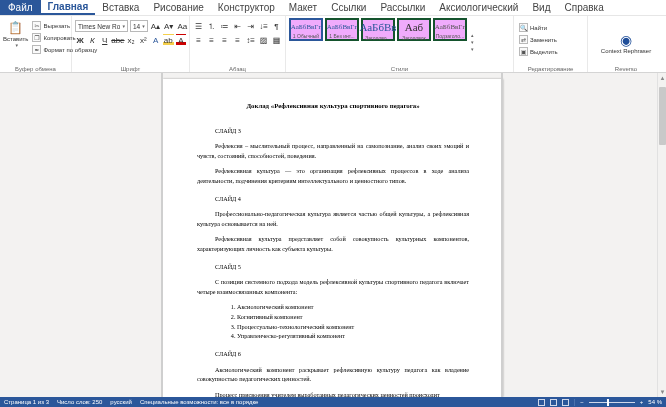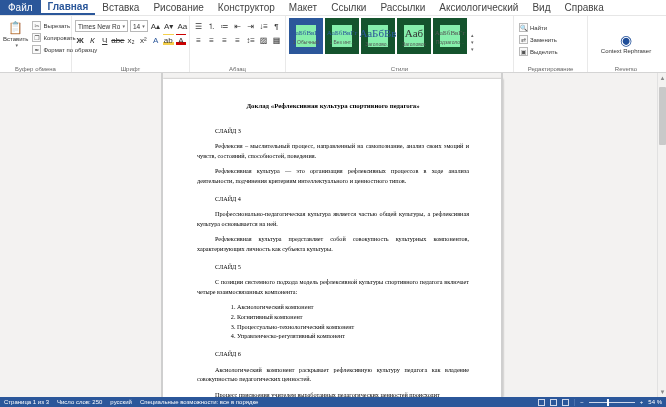--- a/index.html
+++ b/index.html
@@ -105,22 +105,22 @@
     width: 12px; height: 12px;
     display:flex; align-items:center; justify-content:center;
     font-size: 8px; color:#333; border:1px solid transparent;
   }
   .fmtbtn.bold{ font-weight:bold; }
   .fmtbtn.ital{ font-style:italic; }
   .fmtbtn.und{ text-decoration: underline; }
   
   .styles { display:flex; gap:2px; align-items:flex-start; }
   .stylecard {
-    width: 34px; height: 36px;
-    border: 7px solid #14532d; background:#86efac;
+    width: 34px; height: 23px;
+    border: 2px solid #14532d; background:#f0abfc;
     display:flex; flex-direction:column; align-items:center;
     justify-content:center; padding-top:2px;
   }
   .stylecard.sel { border-color:#2b579a; }
   .stylecard .sample { font-family:"Liberation Serif", serif; color:#2b579a; }
   .stylecard .sname { font-size:5px; color:#555; margin-top:2px; white-space:nowrap; }
   
   .docarea {
     position: relative;
     height: calc(407px - 16px - 57px - 10px);

